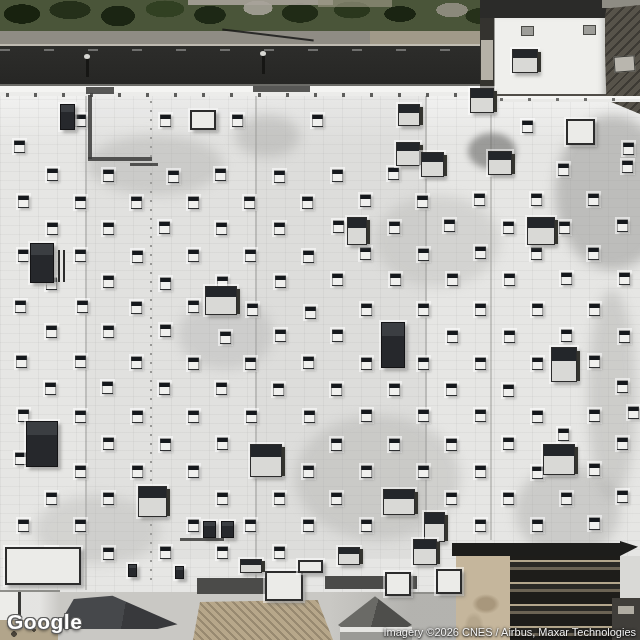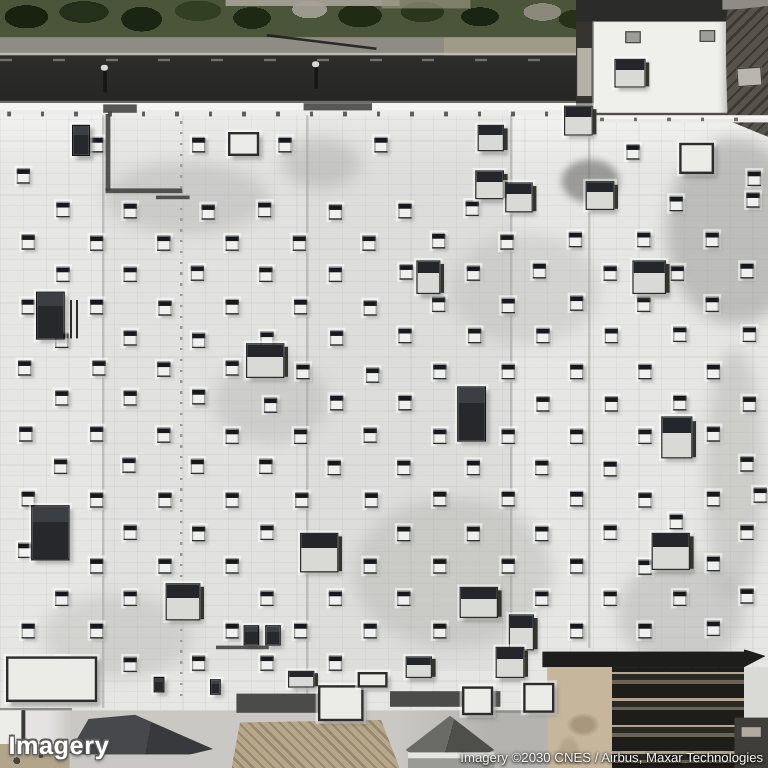--- a/index.html
+++ b/index.html
@@ -403,15 +403,15 @@
       <div class="unit u-frame" style="left: 298px; top: 560px; width: 25px; height: 13px;"></div>
       <div class="pipe" style="left: 86px; top: 87px; width: 28px; height: 7px;"></div>
       <div class="pipe" style="left: 253px; top: 86px; width: 57px; height: 6px;"></div>
       <div class="pipe" style="left: 88px; top: 95px; width: 4px; height: 64px;"></div>
       <div class="pipe" style="left: 88px; top: 157px; width: 64px; height: 4px;"></div>
       <div class="pipe" style="left: 130px; top: 163px; width: 28px; height: 3px;"></div>
       <div class="pipe" style="left: 180px; top: 538px; width: 44px; height: 3px;"></div>
       <div class="pipe" style="left: 18px; top: 592px; width: 3px; height: 28px;"></div>
     </div>
 
-  <div class="google-logo">Imagery</div>
-  <div class="attribution">Imagery ©2030 CNES / Airbus, Maxar Technologies</div>
+  <div class="google-logo">Google</div>
+  <div class="attribution">Imagery ©2026 CNES / Airbus, Maxar Technologies</div>
 </div>
 
 </body></html>

